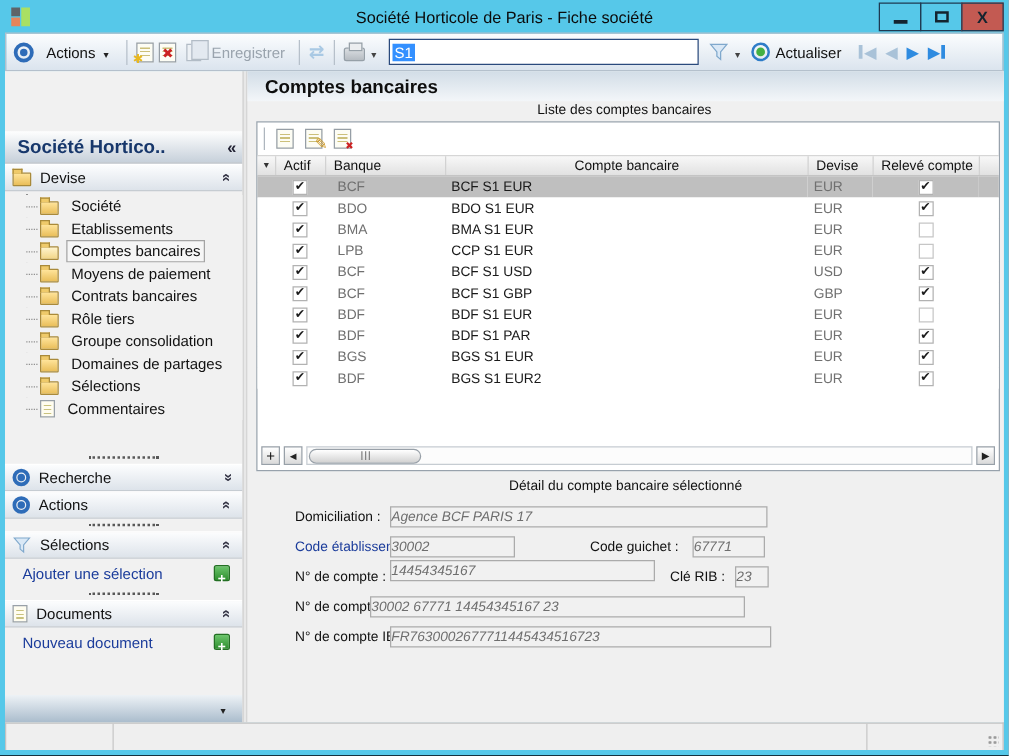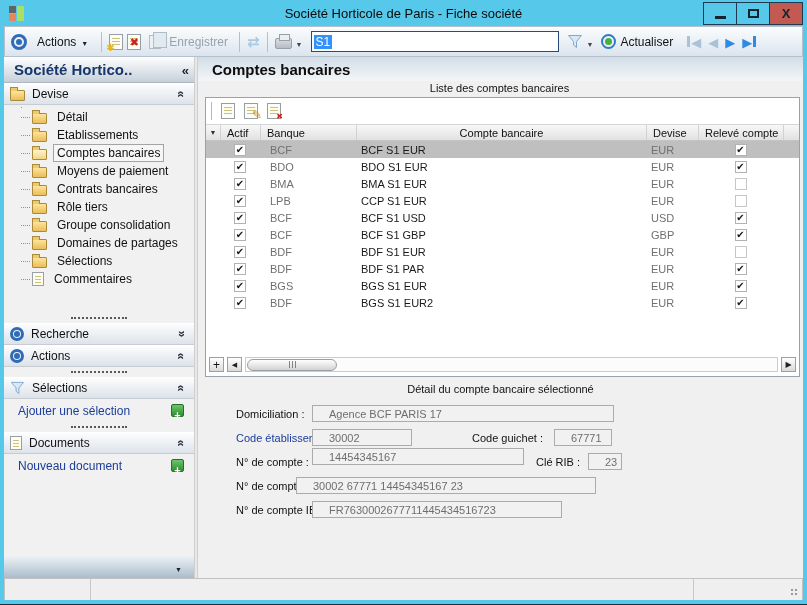--- a/index.html
+++ b/index.html
@@ -71,21 +71,21 @@
   .nav-on .nav-bar { background:var(--c-bluebtn,#2E8BE0); }
   .nav-off { color:#A9C2D8; }
   .nav-off .nav-bar { background:#A9C2D8; }
 
   
   .content { flex:1; display:flex; background:#F0F0F0; min-height:0; }
 
   
   .sidebar { width:190px; background:#F1F1F1; display:flex; flex-direction:column; }
   .sb-header { flex:0 0 26px; background:linear-gradient(#FEFEFE,#C6D0DA);
-               border-bottom:1px solid #AEB6BE; display:flex; align-items:center; padding:0 5px 0 10px; }
+               border-bottom:1px solid #AEB6BE; display:flex; align-items:center; padding:0 5px 0 10px;margin-top:48px; }
   .sb-title { flex:1; font-size:15px; font-weight:bold; color:var(--c-navy,#17376B); white-space:nowrap; overflow:hidden; }
   .sb-collapse::before { content:'«'; font-size:13px; font-weight:bold; color:#223; }
   .sec-header { flex:0 0 22px; background:linear-gradient(#FCFDFE,#DDE3EA);
                 border-top:1px solid #FFF; border-bottom:1px solid #C6CCD2;
                 display:flex; align-items:center; gap:7px; padding:0 9px 0 6px; cursor:pointer; }
   .sec-label { flex:1; font-size:12px; color:#111; }
   .chev { display:inline-block; font-weight:bold; color:#334; font-size:12px; }
   .chev.up::before   { content:'«'; display:inline-block; transform:rotate(90deg); }
   .chev.down::before { content:'«'; display:inline-block; transform:rotate(-90deg); }
   .folder-ic { width:15px; height:11px; background:linear-gradient(#FFE49A,#E9BE5A);
@@ -158,28 +158,28 @@
   .sc-track { flex:1; height:15px; border:1px solid #C6CCD2; background:#FCFCFC; display:flex; align-items:center; padding:0 1px; }
   .sc-thumb { width:90px; height:12px; background:linear-gradient(#FFF,#D2D2D2); border:1px solid #98A0A8;
               border-radius:7px; display:flex; align-items:center; justify-content:center; gap:2px; cursor:grab; }
   .sc-thumb i { width:1px; height:7px; background:#848484; }
 
   .detail { padding:5px 4px 0 6px; }
   .dfields { position:relative; height:122px; margin-top:9px; font-size:11px; }
   .dl { position:absolute; color:#111; }
   .dl.link { color:var(--c-link,#1B3C9B); }
   .df { position:absolute; height:17px; background:#F1F1F1; border:1px solid #ABABAB; color:#6E6E6E;
-        padding:0 16px; display:flex; align-items:center; white-space:nowrap; overflow:hidden; }
+        padding:0 0; display:flex; align-items:center; white-space:nowrap; overflow:hidden;font-style:italic; }
   .l-dom   { left:32px; top:3px; }   .f-dom   { left:108px; top:0;    width:302px; }
   .l-etab  { left:32px; top:27px; }  .f-etab  { left:108px; top:24px; width:100px; }
   .l-guich { left:268px; top:27px; } .f-guich { left:350px; top:24px; width:58px; }
   .l-cpt   { left:32px; top:51px; }  .f-cpt   { left:108px; top:43px; width:212px; }
   .l-rib   { left:332px; top:51px; } .f-rib   { left:384px; top:48px; width:27px; }
   .l-ribn  { left:32px; top:75px; }  .f-ribn  { left:92px; top:72px; width:300px;text-align:right; }
-  .l-iban  { left:32px; top:99px; }  .f-iban  { left:108px; top:96px; width:250px; }
+  .l-iban  { left:32px; top:99px; }  .f-iban  { left:108px; top:96px; width:305px; }
 
   
   .statusbar { flex:0 0 22px; background:#EFEFEF; border:1px solid #C2C2C2; border-bottom:none; display:flex; }
   .st-cell { border-right:1px solid #C8C8C8; height:100%; }
   .st-a { width:86px; }
   .st-b { flex:1; }
   .st-c { width:108px; border-right:none; position:relative; }
   .st-grip { position:absolute; right:3px; bottom:3px; width:9px; height:9px;
              background:radial-gradient(#9A9A9A 1px, transparent 1.3px); background-size:4px 4px; }
 </style>
@@ -263,21 +263,21 @@
 
       <div class="sec-header">
         <span class="folder-ic"></span>
         <span class="sec-label">Devise</span>
         <span class="chev up"></span>
       </div>
 
       <div class="tree" id="tree">
           <div class="tree-item">
             <span class="folder-ic"></span>
-            <span class="tree-label">Détail</span>
+            <span class="tree-label">Société</span>
           </div>
           <div class="tree-item">
             <span class="folder-ic"></span>
             <span class="tree-label">Etablissements</span>
           </div>
           <div class="tree-item selected">
             <span class="folder-ic open"></span>
             <span class="tree-label">Comptes bancaires</span>
           </div>
           <div class="tree-item">

